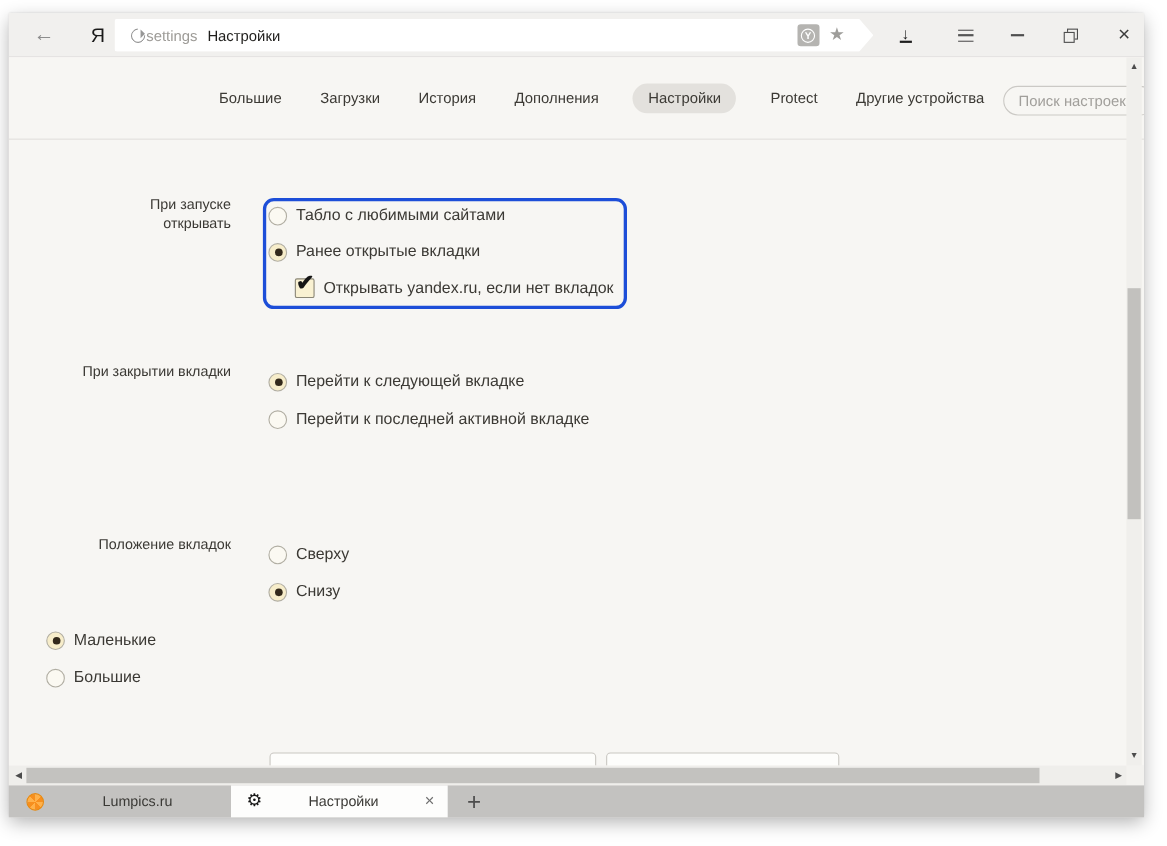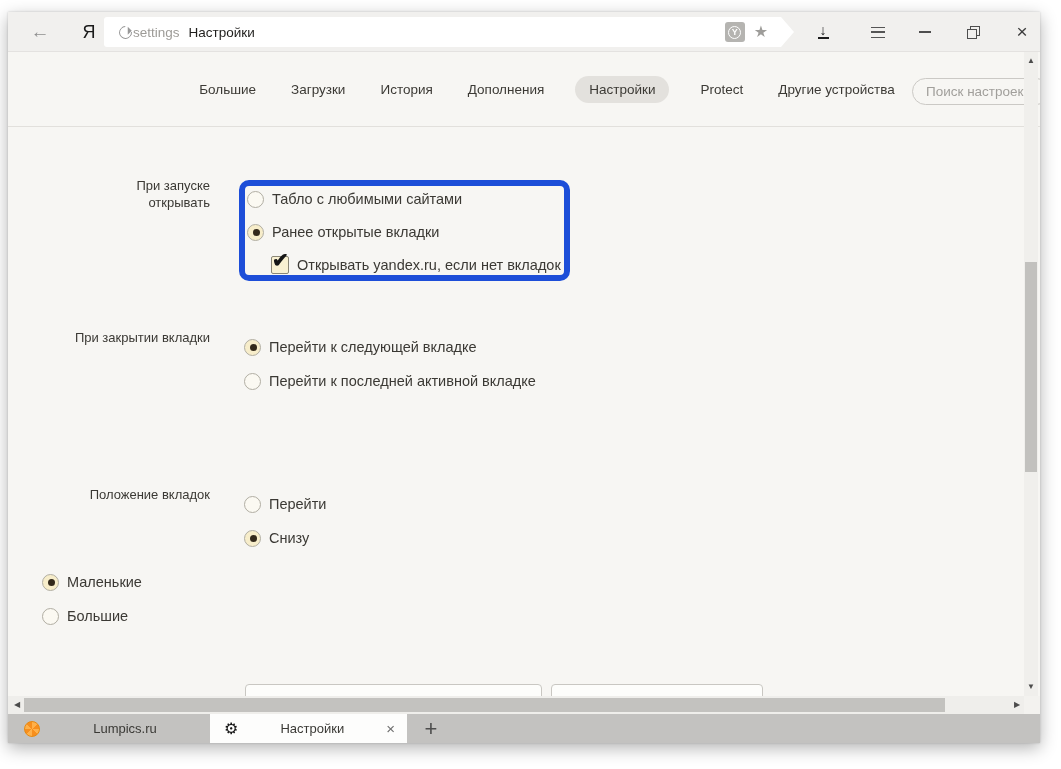--- a/index.html
+++ b/index.html
@@ -76,21 +76,21 @@
   .radio.checked { background:#f7edca; }
   .radio.checked::after { content:''; position:absolute; left:4.5px; top:4.5px;
     width:7px; height:7px; border-radius:50%; background:#33291b; }
   .checkbox { width:18px; height:18px; border:1px solid #8a8676; background:#f9f1d2;
     border-radius:2px; flex:none; position:relative; }
   .checkbox.checked .check-glyph { position:absolute; left:0px; top:-9px; font-size:20px;
     color:#151515; font-weight:bold; }
 
   .hl-row { top:128px; }
   .hl-row .row-label { margin-top:-3px; }
-  .hlbox { margin-left:29px; width:331px; height:101px; border:6px solid #1d4ed8;
+  .hlbox { margin-left:29px; width:331px; height:101px; border:3px solid #1d4ed8;
     border-radius:10px; padding:3px 0 0 2px; background:transparent; }
   .hlbox .opt { margin-bottom:13px; }
   .opt.indent { margin-left:24px; }
 
   .row-2 { top:285px; } .row-3 { top:402px;margin-top:40px; } .row-4 { top:520px; }
 
   .partial-box { position:absolute; top:632px; height:26px; background:#fdfdfb;
     border:1px solid #c9c7c2; border-radius:4px; }
   .pbox-1 { left:237px; width:297px; }
   .pbox-2 { left:543px; width:212px; }
@@ -210,21 +210,21 @@
           <span class="opt-label">Перейти к последней активной вкладке</span>
         </div>
       </div>
     </div>
 
     <div class="row row-3">
       <div class="row-label">Положение вкладок</div>
       <div class="row-opts">
         <div class="opt">
           <span class="radio"></span>
-          <span class="opt-label">Перейти</span>
+          <span class="opt-label">Сверху</span>
         </div>
         <div class="opt">
           <span class="radio checked"></span>
           <span class="opt-label">Снизу</span>
         </div>
       </div>
     </div>
 
     <div class="row row-4">
       <div class="row-opts">

